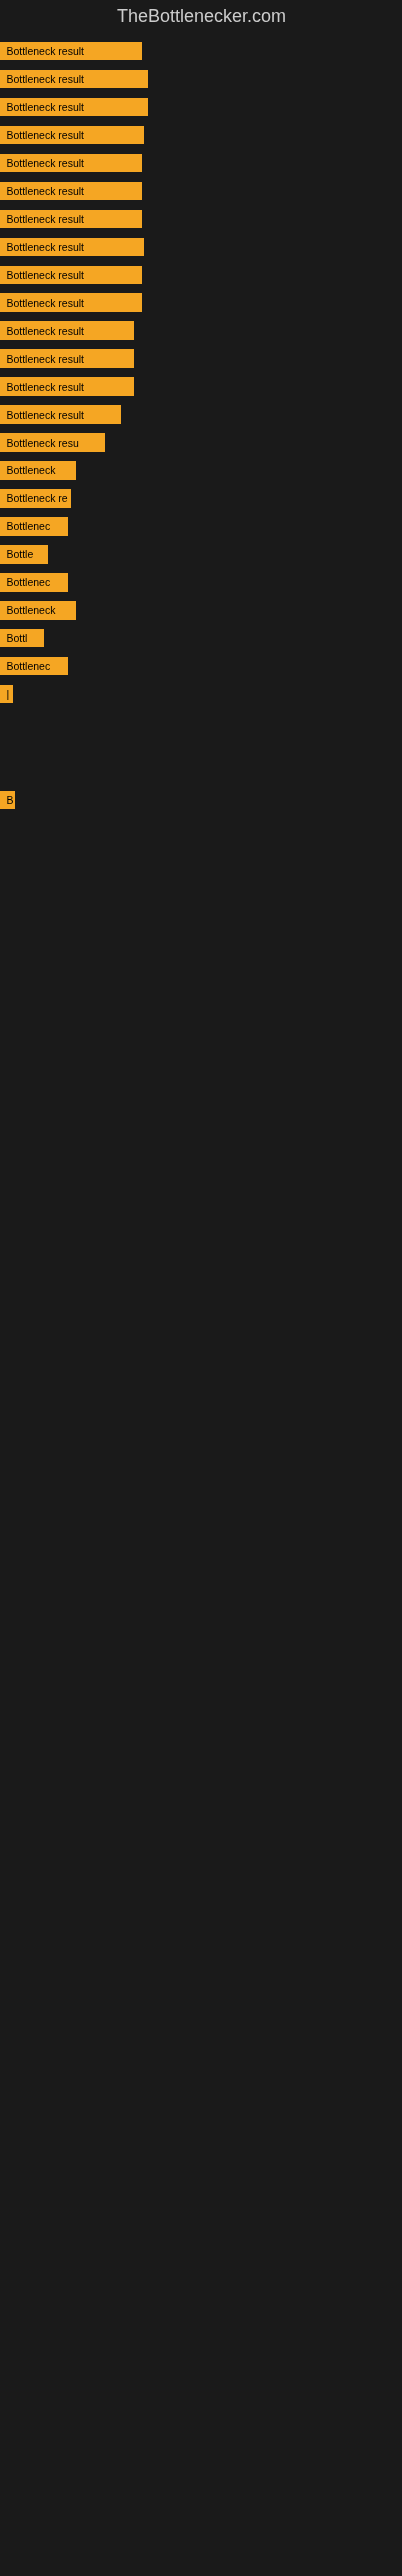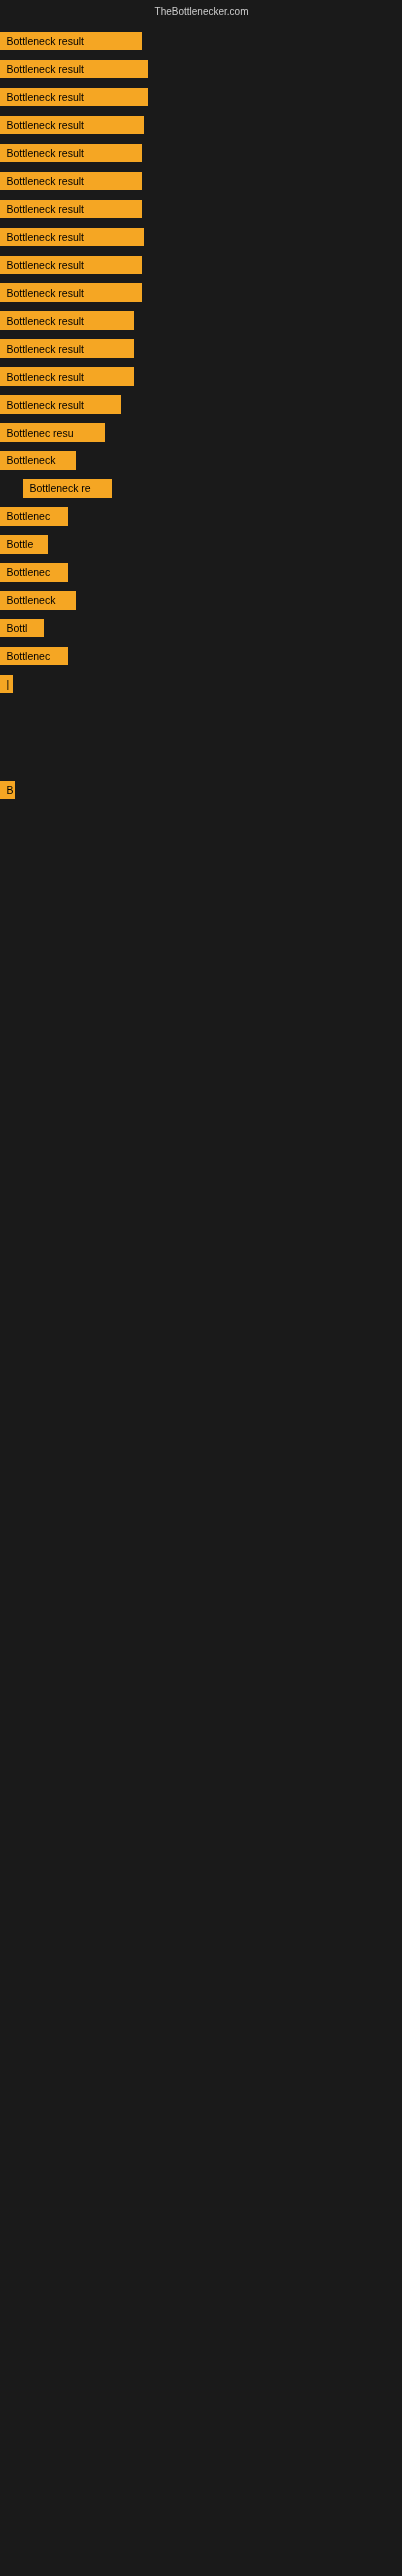--- a/index.html
+++ b/index.html
@@ -10,21 +10,21 @@
     body {
       background-color: #1a1a1a;
       width: 403px;
       min-height: 2576px;
       font-family: Arial, sans-serif;
       position: relative;
     }
     .site-title {
       text-align: center;
       color: #cccccc;
-      font-size: 10px;
+      font-size: 18px;
       padding: 6.4px 0;
       background-color: #1a1a1a;
     }
     .bottleneck-item {
       display: flex;
       margin-bottom: 0;
       padding: 4.8px 0;
     }
     .bottleneck-badge {
       background-color: #f5a623;
@@ -84,27 +84,27 @@
     <div class="bottleneck-item">
       <span class="bottleneck-badge" style="max-width: 134px; width: 134px;">Bottleneck result</span>
     </div>
     <div class="bottleneck-item">
       <span class="bottleneck-badge" style="max-width: 134px; width: 134px;">Bottleneck result</span>
     </div>
     <div class="bottleneck-item">
       <span class="bottleneck-badge" style="max-width: 121px; width: 121px;">Bottleneck result</span>
     </div>
     <div class="bottleneck-item">
-      <span class="bottleneck-badge" style="max-width: 105px; width: 105px;">Bottlenec resu</span>
+      <span class="bottleneck-badge" style="max-width: 105px; width: 105px;">Bottleneck resu</span>
     </div>
     <div class="bottleneck-item">
       <span class="bottleneck-badge" style="max-width: 76px; width: 76px;">Bottleneck</span>
     </div>
     <div class="bottleneck-item">
-      <span class="bottleneck-badge" style="max-width: 89px; width: 89px; margin-left: 23px;">Bottleneck re</span>
+      <span class="bottleneck-badge" style="max-width: 89px; width: 71px;">Bottleneck re</span>
     </div>
     <div class="bottleneck-item">
       <span class="bottleneck-badge" style="max-width: 68px; width: 68px;">Bottlenec</span>
     </div>
     <div class="bottleneck-item">
       <span class="bottleneck-badge" style="max-width: 48px; width: 48px;">Bottle</span>
     </div>
     <div class="bottleneck-item">
       <span class="bottleneck-badge" style="max-width: 68px; width: 68px;">Bottlenec</span>
     </div>

